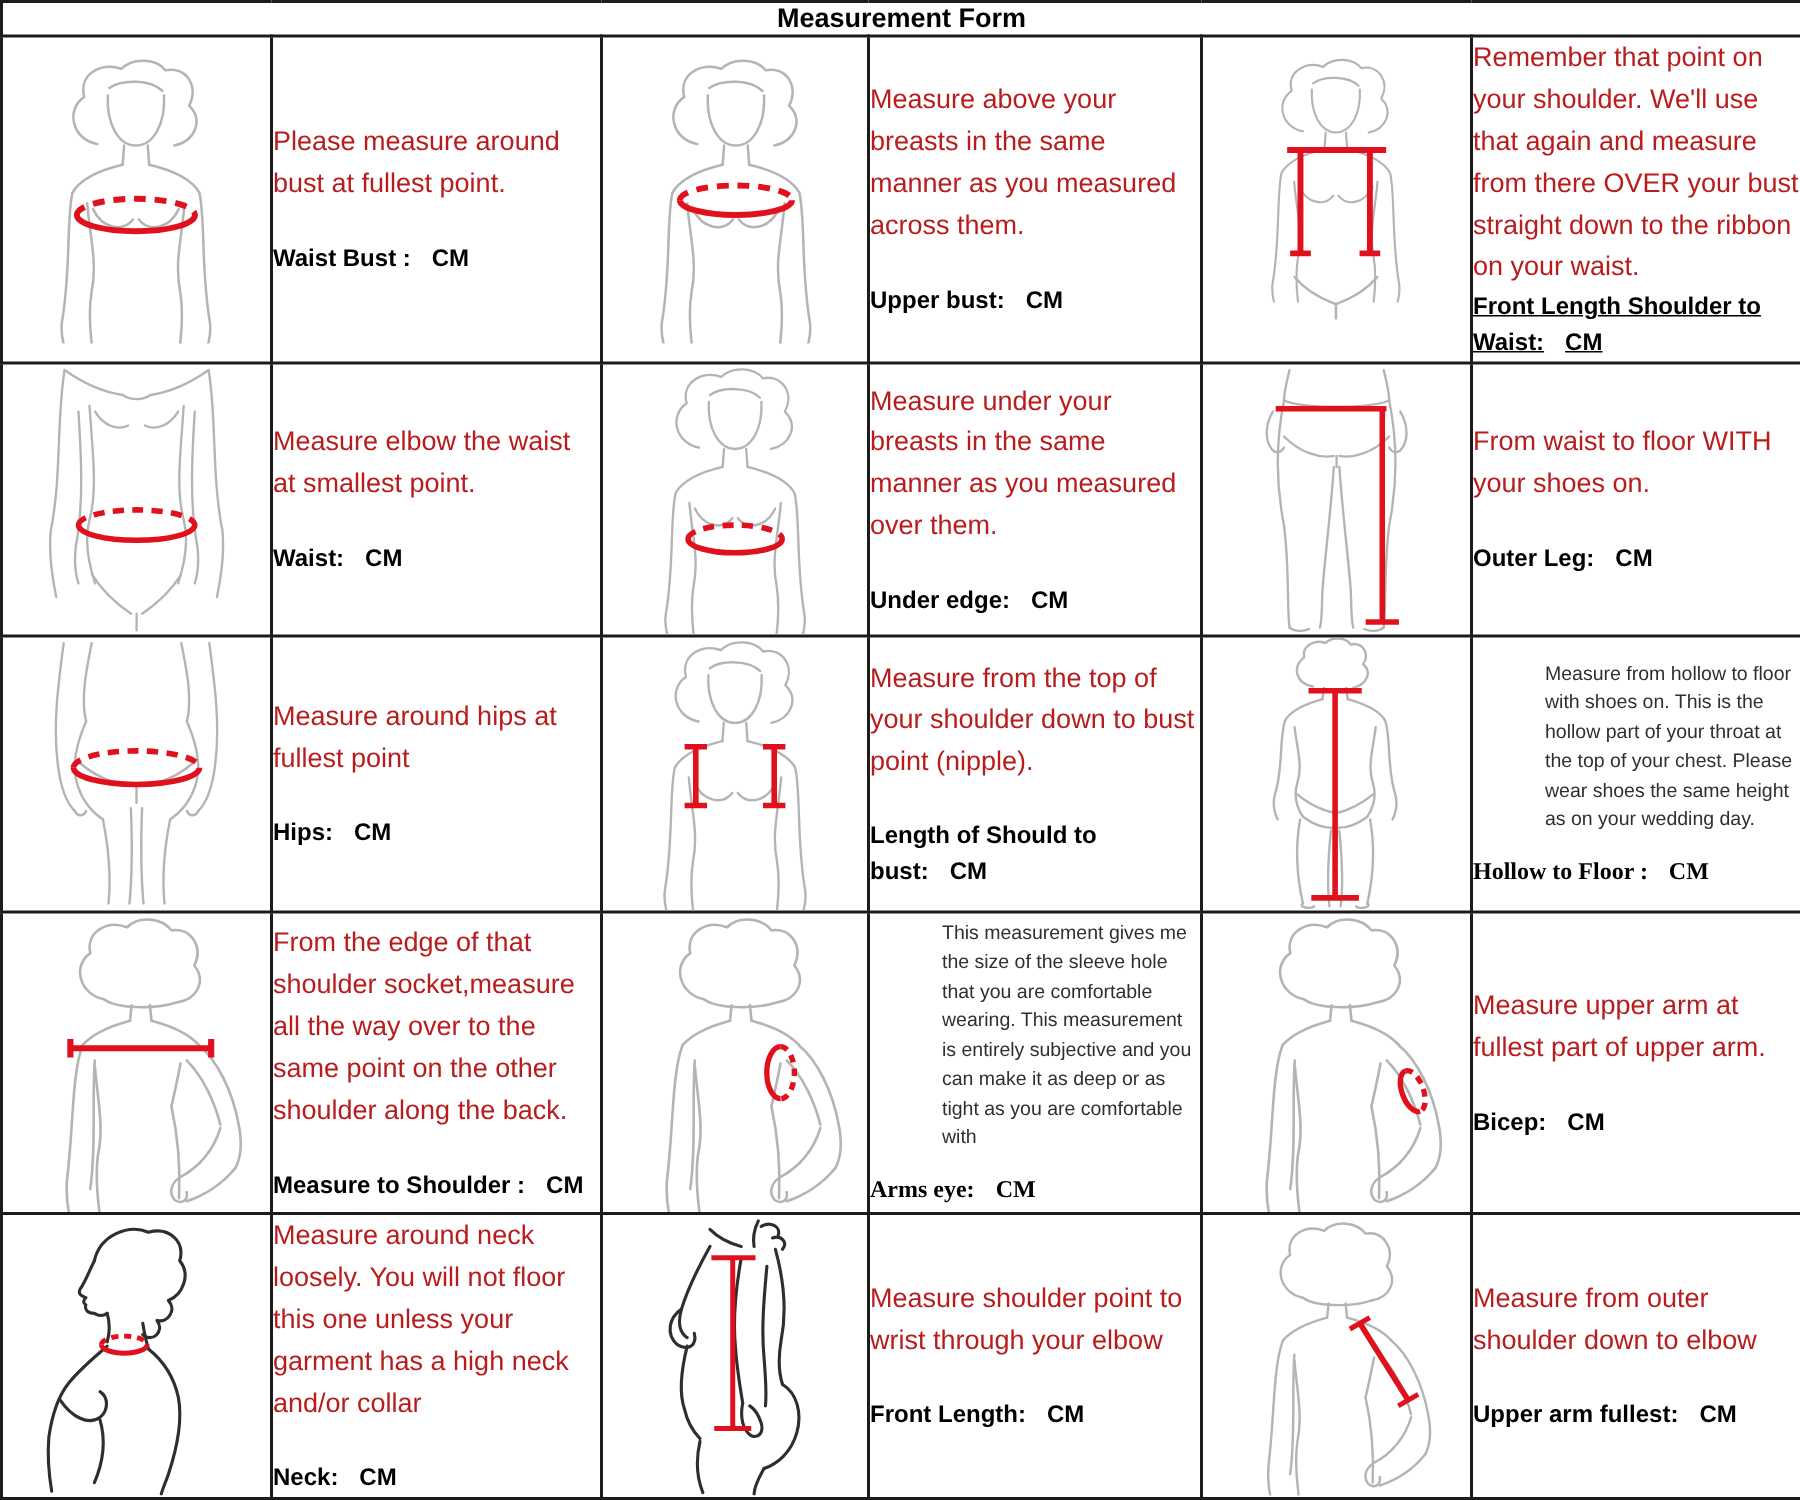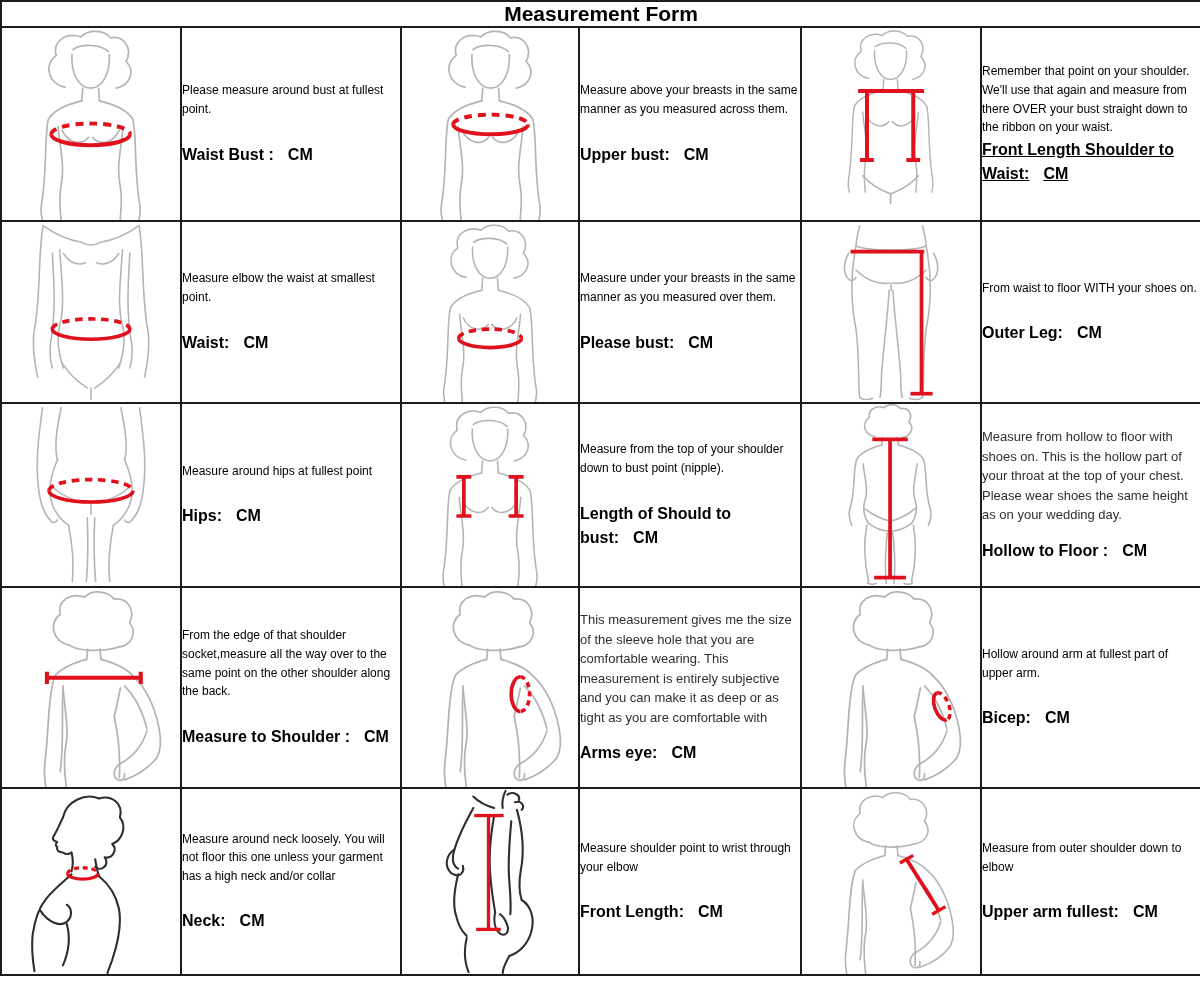--- a/index.html
+++ b/index.html
@@ -3,29 +3,29 @@
 <meta charset="utf-8">
 <style>
   :root { --accent:#e0101c; --figline:#b4b4b4; --sketch:#2e2e2e; --border:#1c1c1c; }
   * { box-sizing: border-box; }
   html,body { margin:0; padding:0; background:#fff; }
   body { width:1200px; font-family:"Liberation Sans", sans-serif; }
 
   table.mform { border-collapse:collapse; width:1200px; table-layout:fixed; }
   table.mform td { border:2px solid var(--border); padding:0; vertical-align:middle; overflow:hidden; background:#fff; }
 
-  td.title-cell { height:16px; text-align:center; font-weight:bold; font-size:21px; color:#000; padding:1px 0 2px 0; }
+  td.title-cell { height:16px; text-align:center; font-weight:bold; font-size:18px; color:#000; padding:1px 0 2px 0; }
 
   td.txt { padding:6px 9px; }
-  .desc { font-size:12px; line-height:1.55; color:#000000; }
+  .desc { font-size:18px; line-height:1.55; color:#b91c1c; }
   .lbl  { font-size:16px; line-height:1.5; font-weight:bold; color:#000; margin-top:24px; }
   .lbl .unit { margin-left:14px; }
   td.txt.tight .lbl { margin-top:1px;text-decoration:underline; }
-  td.txt.small .desc { font-size:13px; line-height:1.5; color:#2f2f2f; }
-  td.txt.small .lbl { margin-top:14px; }
+  td.txt.small .desc { font-size:13px; line-height:1.5; color:#2f2f2f;padding-left:48px; }
+  td.txt.small .lbl { margin-top:14px;font-family:Liberation Serif, serif; }
 
   td.fig { padding:1px; }
   td.fig svg { display:block; margin:0 auto; }
   tr.r1 td.fig svg { height:192px; }
   tr.r2 td.fig svg { height:180px; }
   tr.r3 td.fig svg { height:182px; }
   tr.r4 td.fig svg { height:199px; }
   tr.r5 td.fig svg { height:185px; }
 
   
@@ -222,21 +222,21 @@
       <svg viewBox="0 0 180 195">
         <use href="#fg-front"></use>
         <g class="red">
           <path d="M56,126 A 34,10 0 0 0 124,126"></path>
           <path class="dash" d="M56,126 A 34,10 0 0 1 124,126"></path>
         </g>
       </svg>
     </td>
     <td class="txt">
       <div class="desc">Measure under your breasts in the same manner as you measured over them.</div>
-      <div class="lbl"><span>Please bust:</span><span class="unit">CM</span></div>
+      <div class="lbl"><span>Under edge:</span><span class="unit">CM</span></div>
     </td>
     <td class="fig">
       <svg viewBox="0 0 180 195">
         <use href="#fg-legs"></use>
         <g class="red">
           <path d="M46,32 L126,32"></path>
           <path d="M123,32 L123,186"></path>
           <path d="M111,186 L135,186"></path>
         </g>
       </svg>
@@ -320,21 +320,21 @@
     <td class="fig">
       <svg viewBox="0 0 180 195">
         <use href="#fg-back"></use>
         <g class="red" transform="rotate(-20 137 116)">
           <path class="thin" d="M137,102 A 7,14 0 0 0 137,130"></path>
           <path class="dash thin" d="M137,102 A 7,14 0 0 1 137,130"></path>
         </g>
       </svg>
     </td>
     <td class="txt">
-      <div class="desc">Hollow around arm at fullest part of upper arm.</div>
+      <div class="desc">Measure upper arm at fullest part of upper arm.</div>
       <div class="lbl"><span>Bicep:</span><span class="unit">CM</span></div>
     </td>
   </tr>
 
   <tr class="r5">
     <td class="fig">
       <svg viewBox="0 0 180 195">
         <use href="#fg-profile-neck"></use>
         <g class="red">
           <path class="thin" d="M65,89 A 16,6 0 0 0 97,89"></path>

